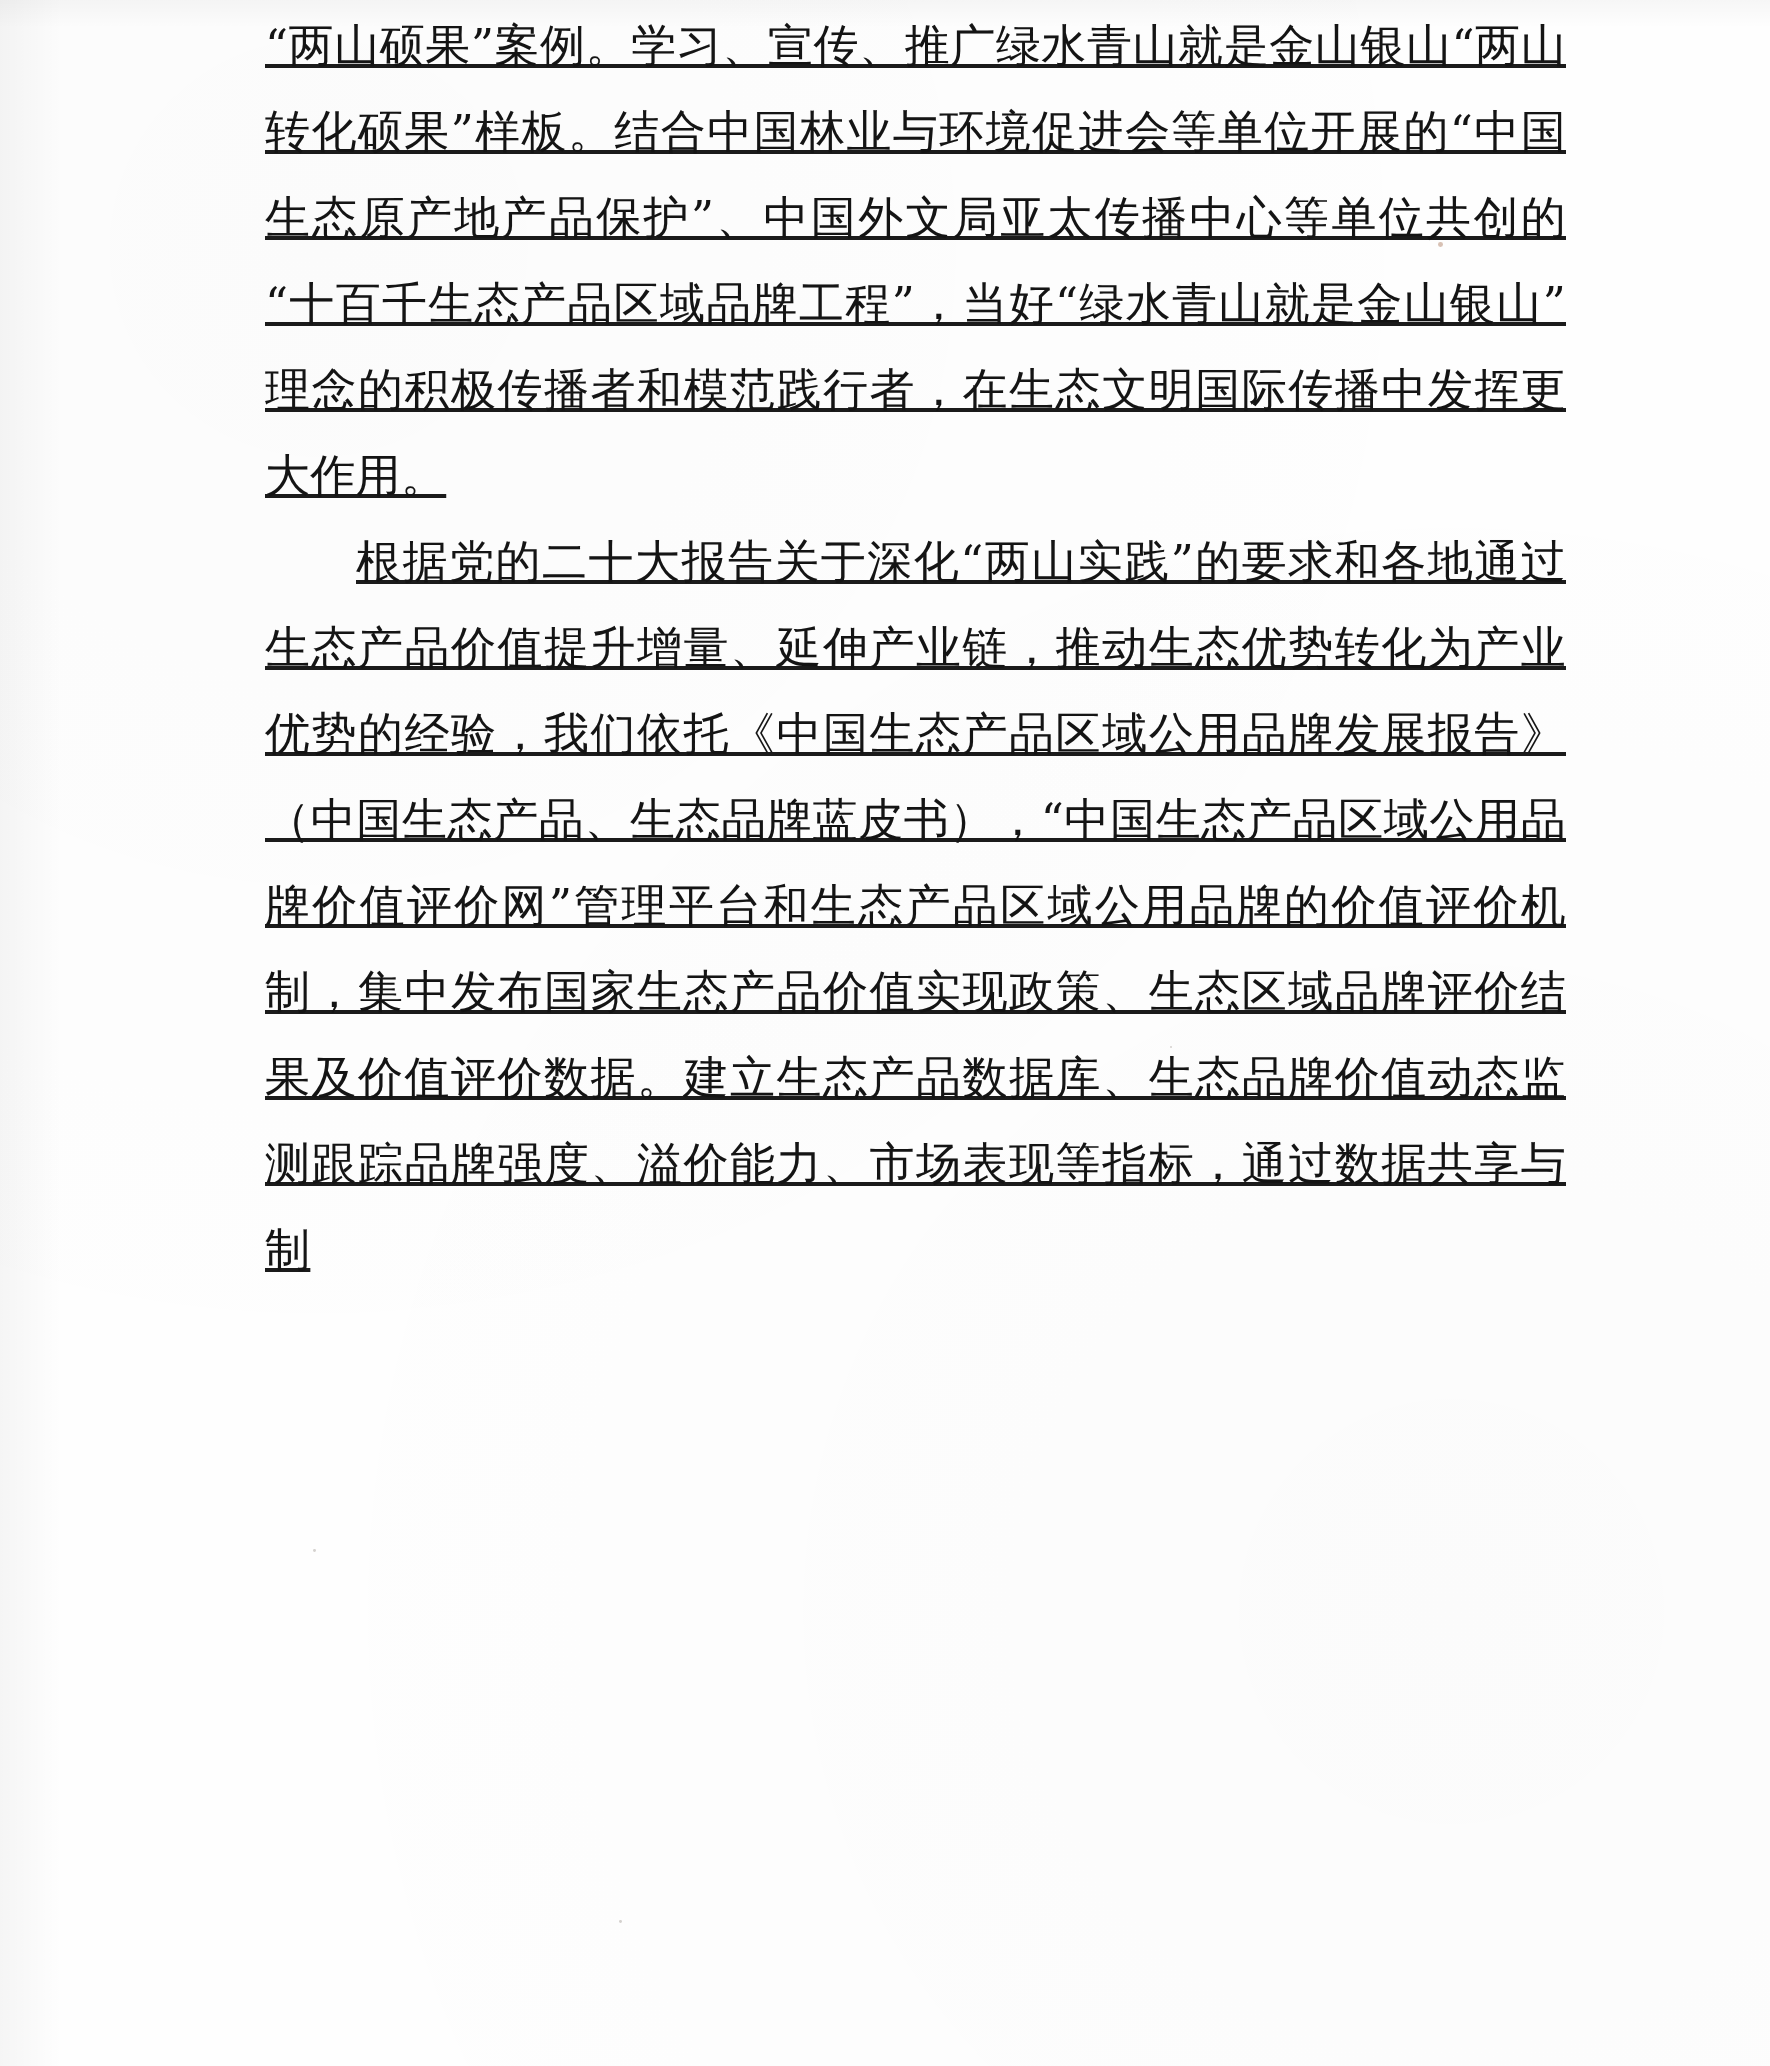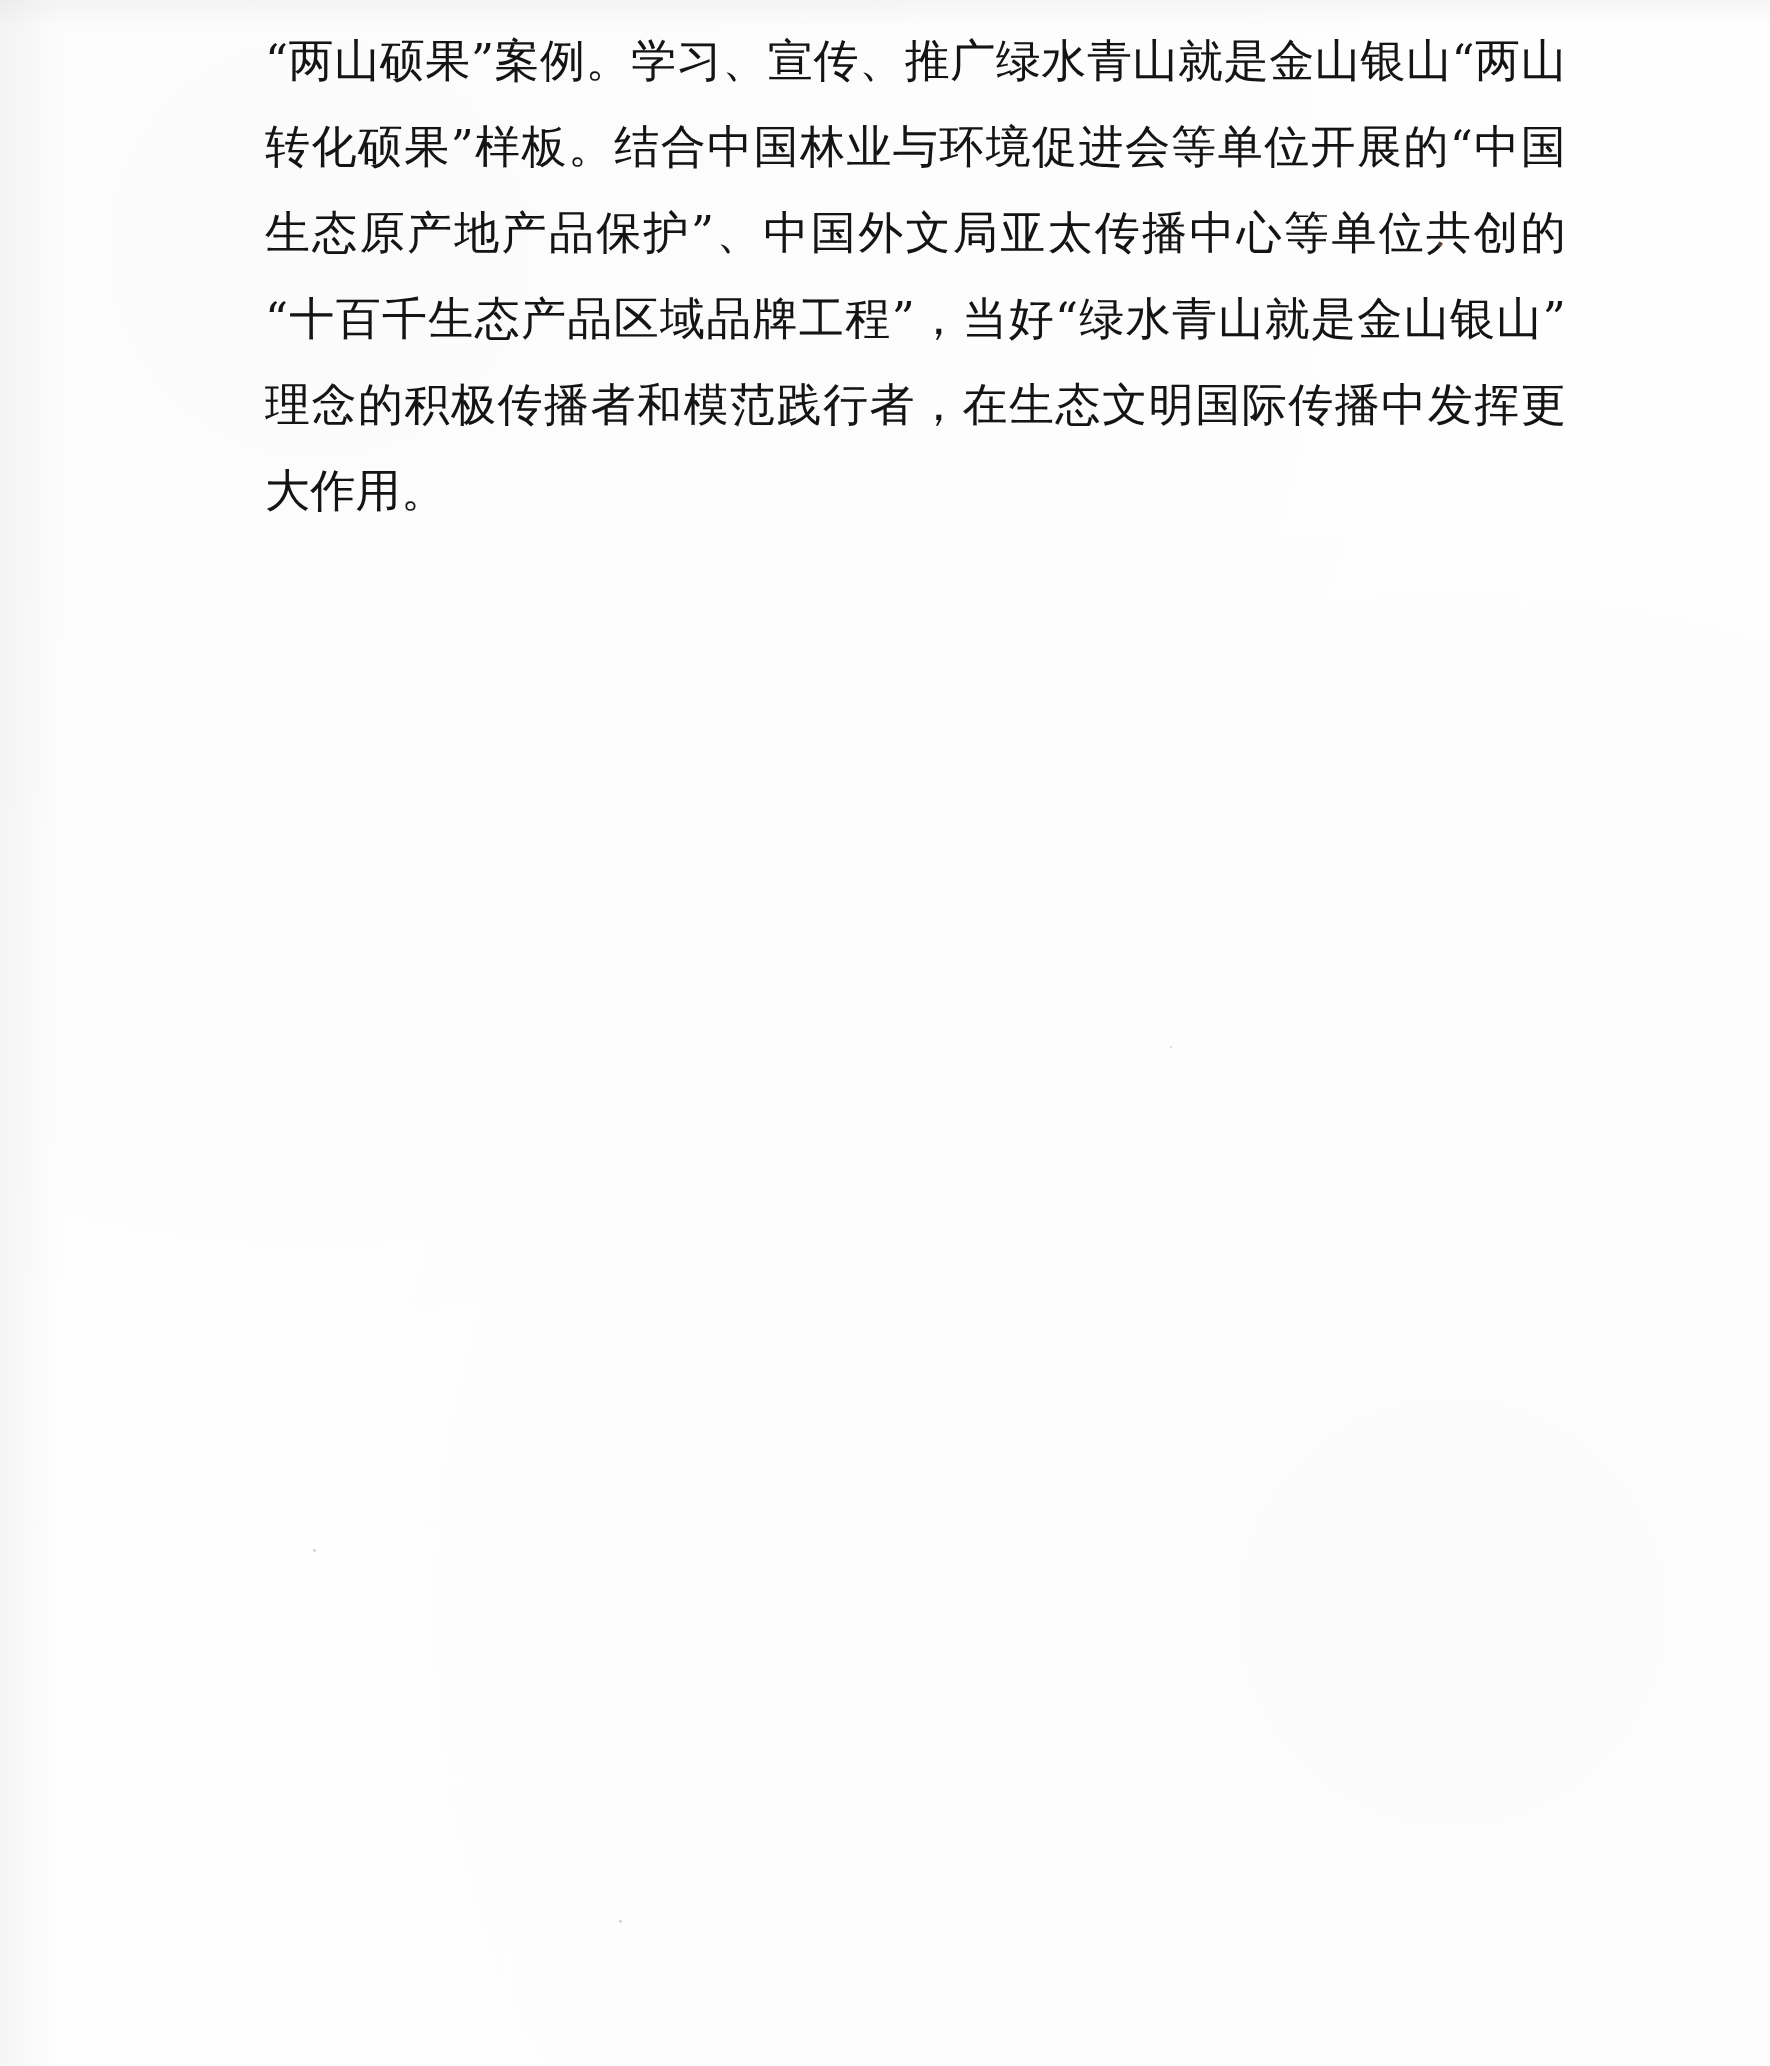--- a/index.html
+++ b/index.html
@@ -22,22 +22,23 @@
     width: 1770px;
     height: 2066px;
     background: #fefefe;
     background-image:
       radial-gradient(circle at 18% 12%, rgba(0,0,0,0.012) 0%, rgba(255,255,255,0) 55%),
       radial-gradient(circle at 82% 78%, rgba(0,0,0,0.010) 0%, rgba(255,255,255,0) 60%);
   }
   .content {
     position: absolute;
     left: 265px;
-    top: 18px;
+    top: 3px;
     width: 1301px;
+    text-decoration: underline;
   }
   p {
     margin: 0 0 0 0;
     font-size: 45px;
     line-height: 86px;
     letter-spacing: 0.3px;
     text-align: justify;
     text-justify: inter-ideograph;
     color: #141414;
     font-weight: 400;
@@ -74,20 +75,21 @@
 
 <div class="page">
   <div class="edge-left"></div>
   <div class="edge-top"></div>
 
   <div class="content">
     <p class="body-text">“两山硕果”案例。学习、宣传、推广绿水青山就是金山银山“两山转化硕果”样板。结合中国林业与环境促进会等单位开展的“中国生态原产地产品保护”、中国外文局亚太传播中心等单位共创的“十百千生态产品区域品牌工程”，当好“绿水青山就是金山银山”理念的积极传播者和模范践行者，在生态文明国际传播中发挥更大作用。</p>
 
 
 
+    <p class="body-text indent">根据党的二十大报告关于深化“两山实践”的要求和各地通过生态产品价值提升增量、延伸产业链，推动生态优势转化为产业优势的经验，我们依托《中国生态产品区域公用品牌发展报告》（中国生态产品、生态品牌蓝皮书），“中国生态产品区域公用品牌价值评价网”管理平台和生态产品区域公用品牌的价值评价机制，集中发布国家生态产品价值实现政策、生态区域品牌评价结果及价值评价数据。建立生态产品数据库、生态品牌价值动态监测跟踪品牌强度、溢价能力、市场表现等指标，通过数据共享与制</p>
   </div>
 
   <span class="speck s1"></span>
   <span class="speck s2"></span>
   <span class="speck s3"></span>
   <span class="speck s4"></span>
 </div>
 
 
 </body></html>

